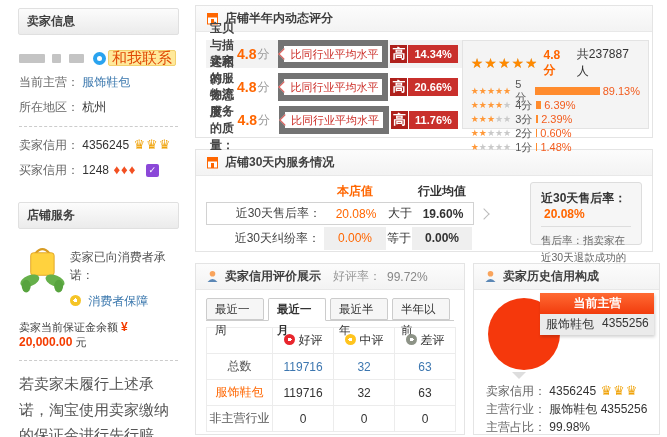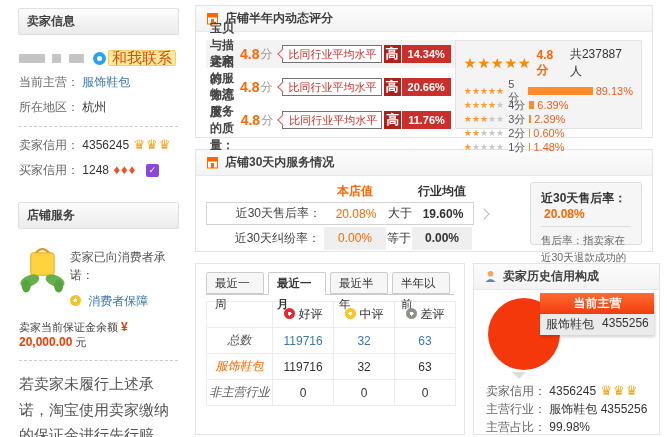--- a/index.html
+++ b/index.html
@@ -45,21 +45,21 @@
 
   
   .p1-body { display:flex; padding:8px 10px; gap:0; height:105px; }
   .rates { width:272px; }
   .rate-row { display:flex; align-items:center; height:28px; margin-bottom:5px; padding:0 4px; }
   .rate-row.first { background:#f3f3f3; }
   .rate-label { font-weight:bold; color:#444; }
   .rate-score { color:#f60; font-weight:bold; font-size:14px; margin:0 1px 0 3px; }
   .rate-unit { color:#999; }
   .bubble { display:flex; align-items:center; margin-left:9px; }
-  .bubble-text { border:1px solid #737373; color:#cb2c26; background:#fff; font-size:11px; line-height:16px;
+  .bubble-text { border:6px solid #737373; color:#cb2c26; background:#fff; font-size:11px; line-height:16px;
                  padding:0 4px 0 6px; position:relative; white-space:nowrap; }
   .bubble-text::before { content:""; position:absolute; left:-4px; top:4px; width:7px; height:7px; background:#fff;
                  border-left:1px solid #e05a55; border-bottom:1px solid #e05a55; transform:rotate(45deg); }
   .bubble-tag { background:#ae201b; color:#fff; font-weight:bold; padding:0 2px; line-height:18px; font-size:13px; margin-left:2px; }
   .bubble-pct { background:#c9302c; color:#fff; font-weight:bold; font-size:11px; line-height:18px; padding:0 6px; margin-left:1px; }
   .stats { flex:1; background:#f4f4f4; border:1px solid #e3e3e3; padding:5px 8px; }
   .sum-row { display:flex; align-items:center; gap:5px; margin-bottom:4px; }
   .bigstars { position:relative; font-size:14px; line-height:15px; letter-spacing:1px; display:inline-block; }
   .bigstars .base { color:#c9c9c9; }
   .bigstars .fill { position:absolute; left:0; top:0; overflow:hidden; white-space:nowrap; color:#ff8a00; }
@@ -97,21 +97,21 @@
   .panel.credit { width:270px; height:172px; margin-bottom:0; }
   .panel.history { width:202px; height:172px; margin-bottom:0; }
   .rate-lbl { color:#999; font-weight:normal; margin-left:6px; }
   .rate-val { color:#888; font-weight:normal; }
   .tabs { margin:8px 10px 0; border-bottom:1px solid #ccc; display:flex; height:23px; }
   .tab { padding:0 8px; line-height:21px; background:#f6f6f6; border:1px solid #ccc; margin-right:4px;
          border-radius:2px 2px 0 0; color:#333; font-size:11.5px; cursor:pointer; }
   .tab.active { background:#fff; font-weight:bold; border-bottom:1px solid #fff; margin-bottom:-1px; }
   .ctab { width:250px; margin:6px 10px 0; border-collapse:collapse; text-align:center; font-size:12px; }
   .ctab td { border:1px solid #ececec; height:26px; }
-  .ctab .rl { color:#555; width:66px;font-style:italic; }
+  .ctab .rl { color:#555; width:66px; }
   .ctab .rl.org { color:#f60; }
   .ctab .blue { color:#3d77b0; cursor:pointer; }
 
   
   .chart-zone { position:relative; height:88px; }
   .pie { position:absolute; left:14px; top:8px; width:72px; height:72px; border-radius:50%; background:#f5380c; }
   .conn { position:absolute; left:82px; top:30px; width:26px; height:1px; background:#c9c9c9; transform:rotate(-25deg); }
   .co { position:absolute; right:5px; top:3px; width:114px; box-shadow:1px 2px 3px rgba(0,0,0,.18); }
   .co-h { background:linear-gradient(#ff6a33,#f23c0d); color:#fff; font-weight:bold; text-align:center; padding:2px 0; }
   .co-b { background:#ebebeb; color:#333; text-align:center; padding:2px 0; display:flex; justify-content:center; gap:8px; }
@@ -324,20 +324,29 @@
           </div>
           <hr class="hrthin">
           <div class="svc-d-desc">售后率：指卖家在近30天退款成功的笔数（包含售后成立）占近30天支付宝成交笔数的比率</div>
         </div>
       </div>
     </section>
 
     <div class="brow">
 
       <section class="panel credit">
+        <div class="panel-h">
+          <svg class="icon-svg" width="13" height="13" viewBox="0 0 13 13">
+            <circle cx="6.5" cy="3.8" r="2.8" fill="#f9a45c"></circle>
+            <path d="M1.5 12 q5 -6 10 0 z" fill="#5b87b5"></path>
+          </svg>
+          <span>卖家信用评价展示</span>
+          <span class="rate-lbl">好评率：</span>
+          <span class="rate-val">99.72%</span>
+        </div>
         <div class="tabs">
           <span class="tab">最近一周</span>
           <span class="tab active">最近一月</span>
           <span class="tab">最近半年</span>
           <span class="tab">半年以前</span>
         </div>
         <table class="ctab">
           <tbody>
               <tr>
             <td class="rl"></td>

